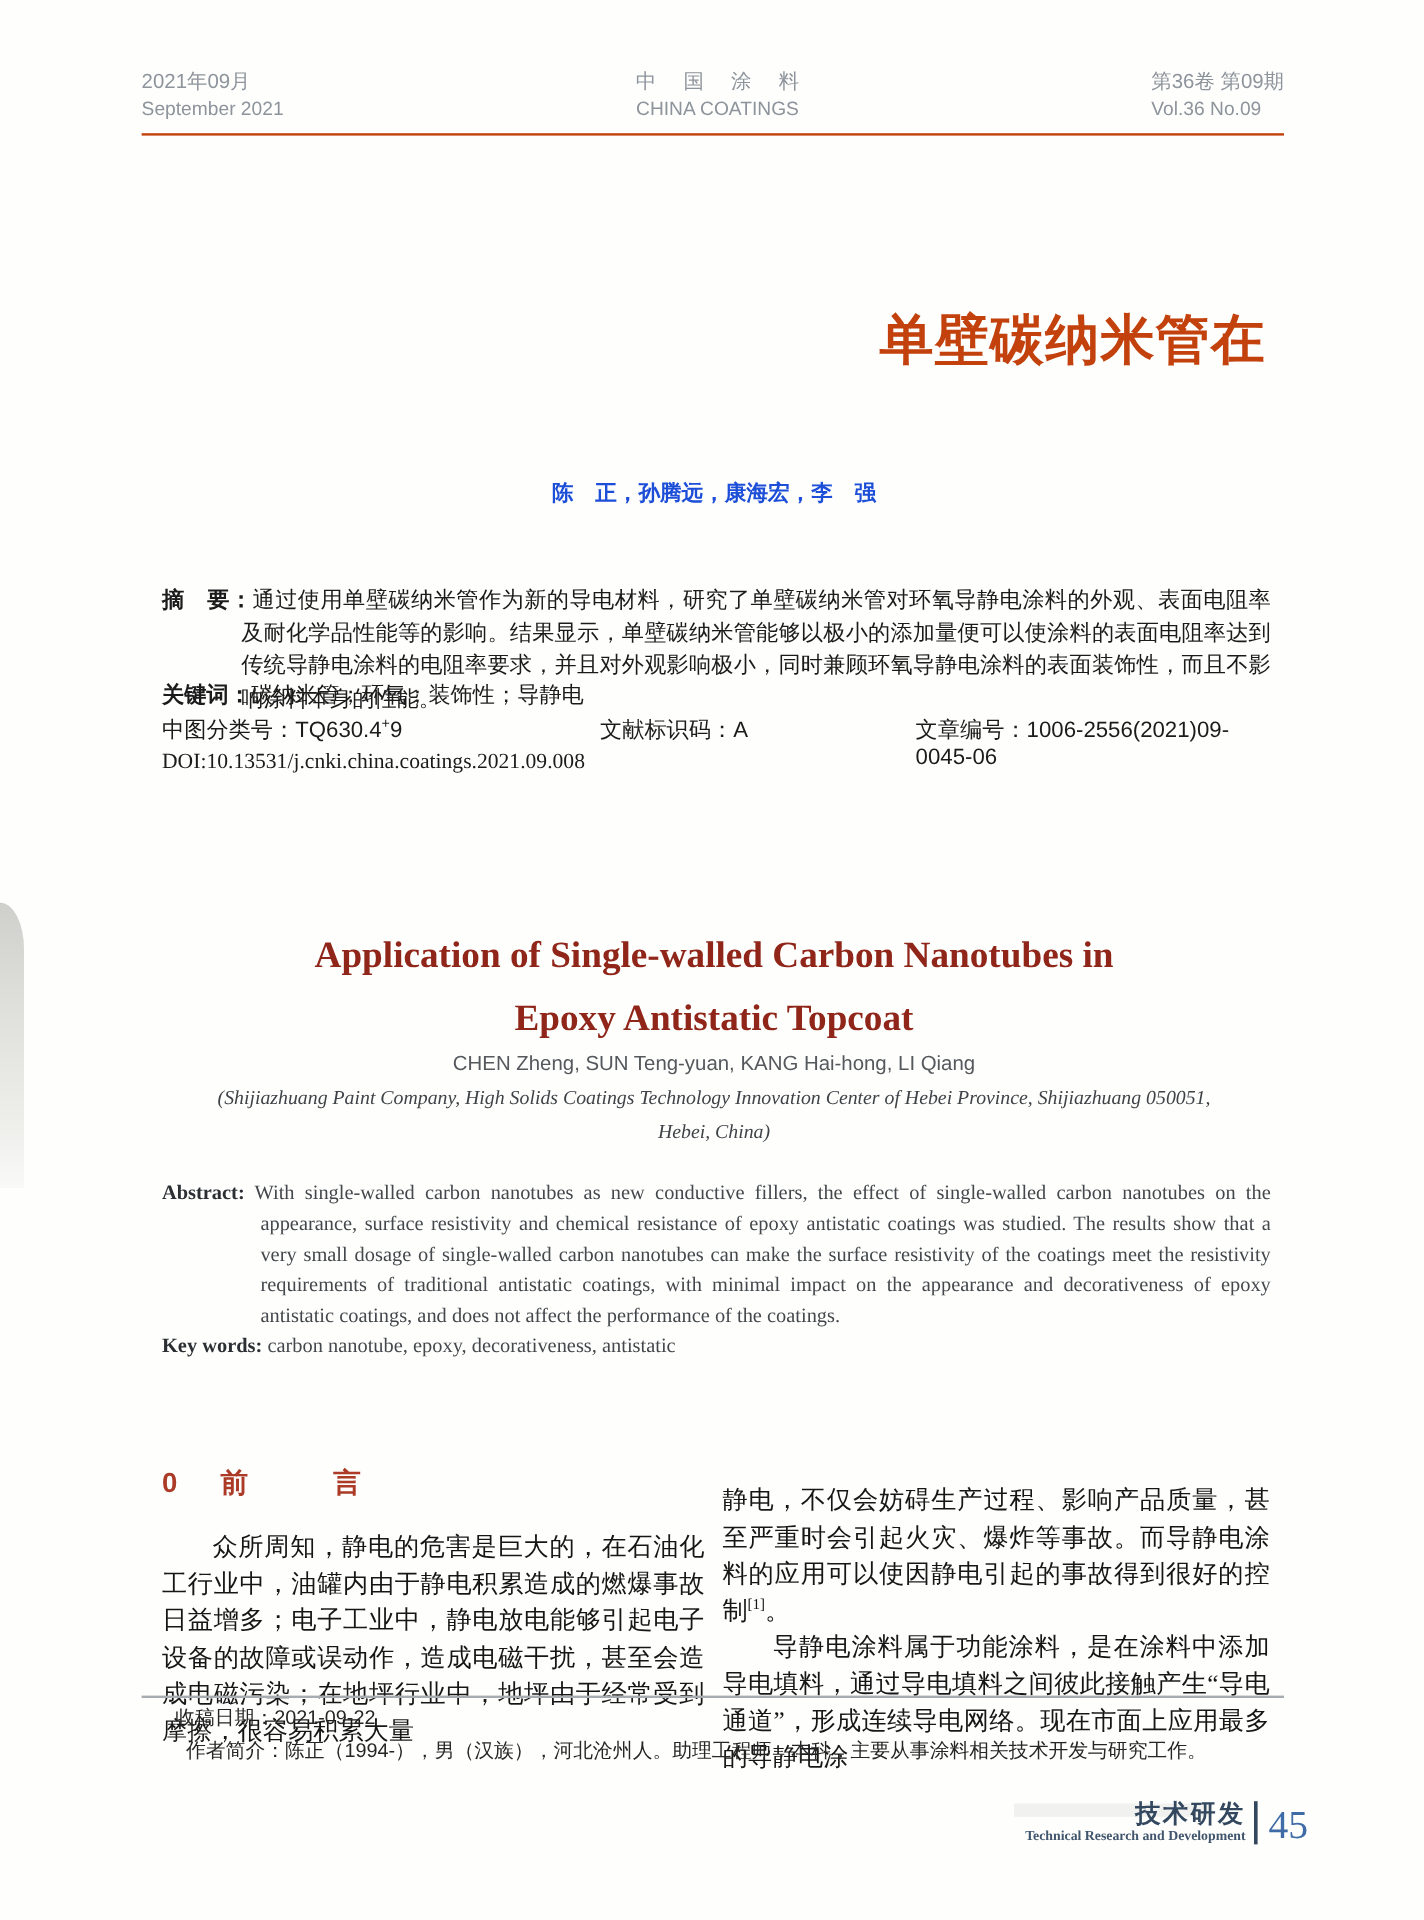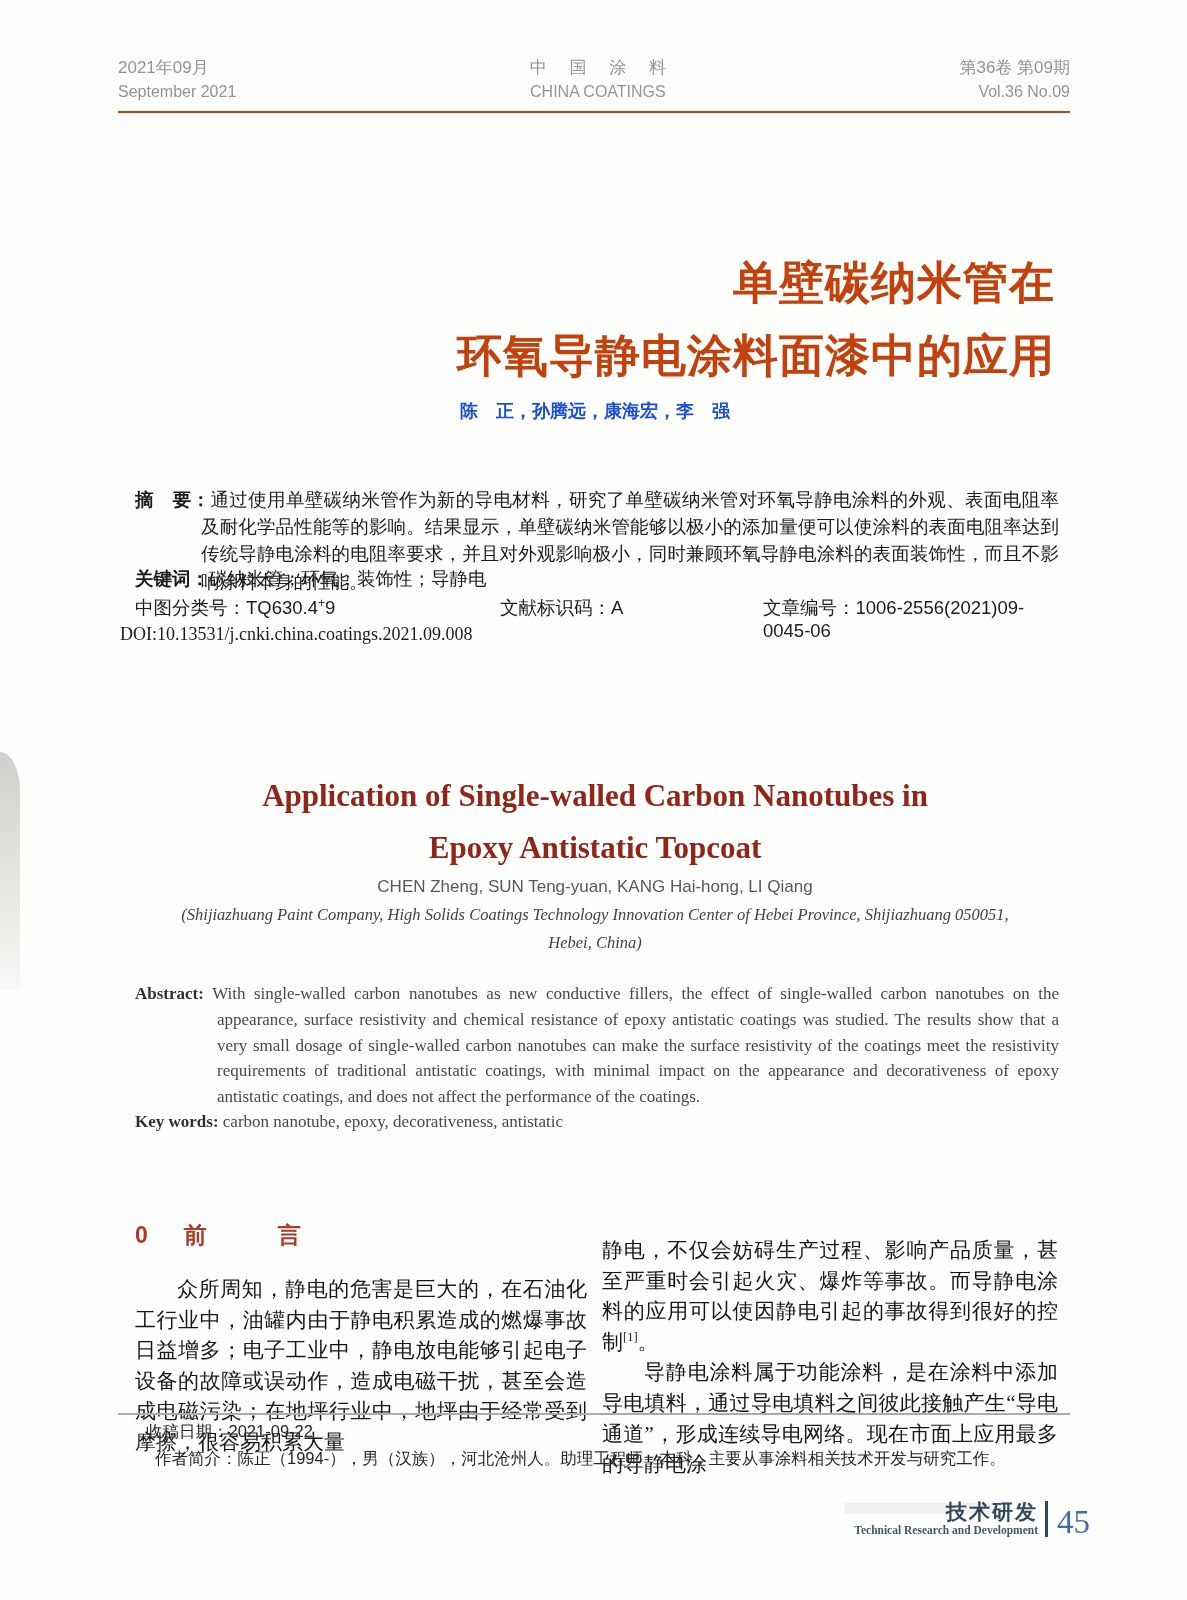--- a/index.html
+++ b/index.html
@@ -22,21 +22,21 @@
     display: flex; justify-content: space-between; align-items: flex-end;
     padding-bottom: 7px;
     border-bottom: 2px solid #c2410c;
     color: #8d949b;
   }
   .hdr-col { line-height: 24px; }
   .hdr-col .cjk { font-size: 17px; }
   .hdr-col .lat { font-size: 16px; }
   .hdr-center { text-align: center; }
   .hdr-center .cjk { letter-spacing: 9px; padding-left: 9px; }
-  .hdr-right { text-align: right; }
+  .hdr-right { }
 
   
   .cn-title {
     position: absolute;
     left: 135px; top: 246px; width: 920px;
     text-align: right;
     font-size: 45px; font-weight: bold;
     line-height: 73px;
     color: #c2410c;
     letter-spacing: 1px;
@@ -73,21 +73,21 @@
     position: absolute;
     left: 135px; top: 595px; width: 924px; height: 24px;
     font-size: 18.5px; color: #1b1b1b;
   }
   .clc-item  { position: absolute; left: 0; }
   .doc-item  { position: absolute; left: 365px; }
   .aid-item  { position: absolute; left: 628px; }
   .clc-sup { font-size: 12px; vertical-align: super; }
   .doi-line {
     position: absolute;
-    left: 120px; top: 624px; width: 924px;
+    left: 135px; top: 624px; width: 924px;
     font-family: "Liberation Serif", serif;
     font-size: 18px; color: #1b1b1b;
   }
 
   
   .scan-shadow {
     position: absolute;
     left: 0; top: 752px; width: 20px; height: 238px;
     background: linear-gradient(180deg, #cfcfcb 0%, #dededa 35%, #efefec 80%, #f9f9f7 100%);
     border-top-right-radius: 26px 50px;
@@ -228,21 +228,20 @@
       <div class="lat">CHINA COATINGS</div>
     </div>
     <div class="hdr-col hdr-right">
       <div class="cjk">第36卷  第09期</div>
       <div class="lat">Vol.36  No.09</div>
     </div>
   </div>
 
   <h1 class="cn-title">
     <div>单壁碳纳米管在</div>
-    <div>环氧导静电涂料面漆中的应用</div>
   </h1>
 
   <div class="cn-authors">陈　正，孙腾远，康海宏，李　强</div>
 
   <p class="cn-abstract"><span class="meta-label">摘　要：</span><span>通过使用单壁碳纳米管作为新的导电材料，研究了单壁碳纳米管对环氧导静电涂料的外观、表面电阻率及耐化学品性能等的影响。结果显示，单壁碳纳米管能够以极小的添加量便可以使涂料的表面电阻率达到传统导静电涂料的电阻率要求，并且对外观影响极小，同时兼顾环氧导静电涂料的表面装饰性，而且不影响涂料本身的性能。</span></p>
 
   <p class="cn-keywords"><span class="meta-label">关键词：</span><span>碳纳米管；环氧；装饰性；导静电</span></p>
 
   <div class="cn-class-row">
     <span class="clc-item"><span>中图分类号：</span><span>TQ630.4</span><span class="clc-sup">+</span><span>9</span></span>

